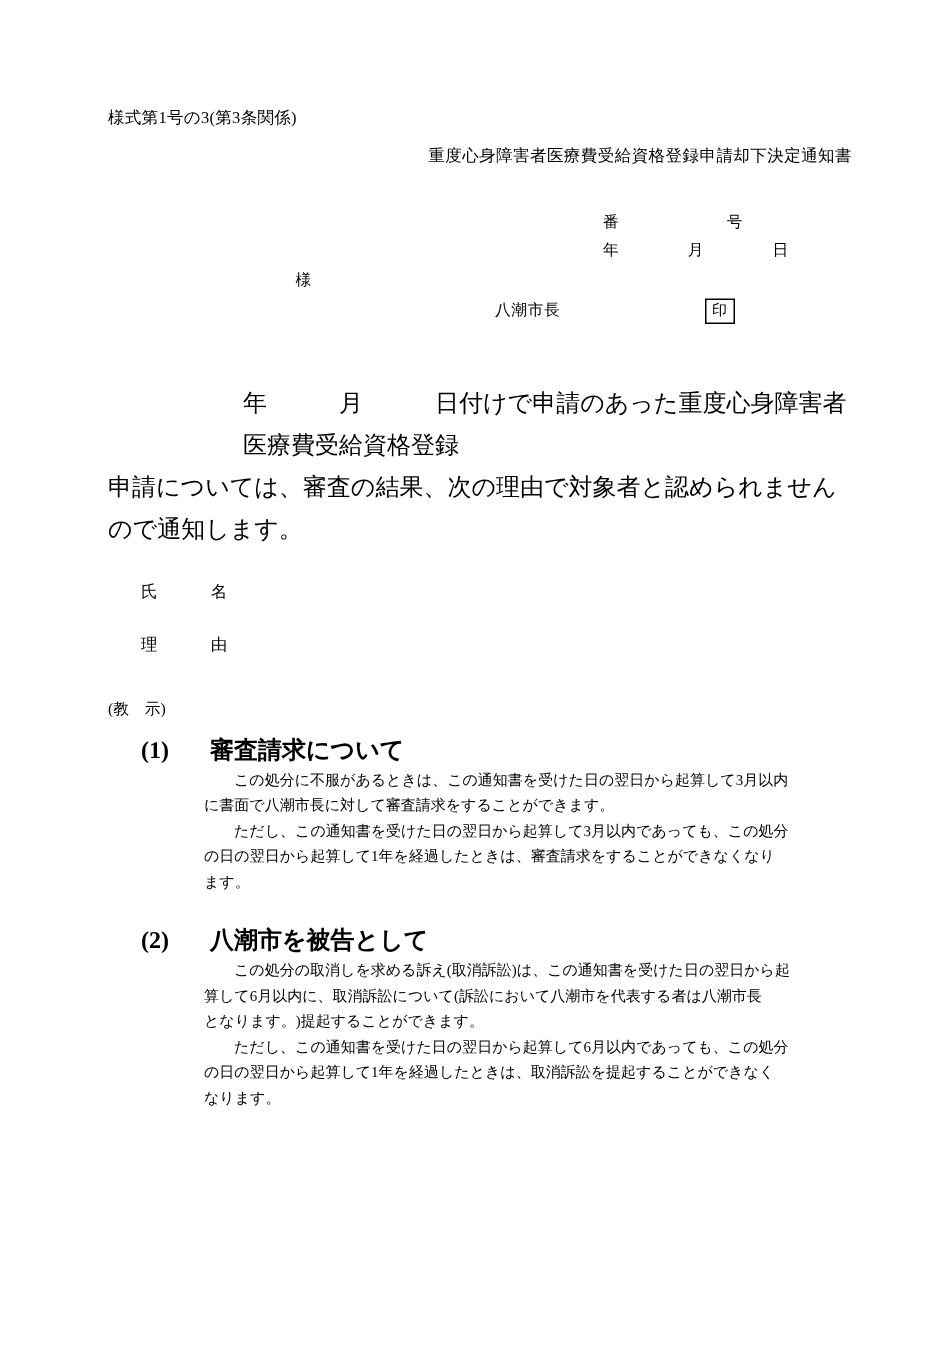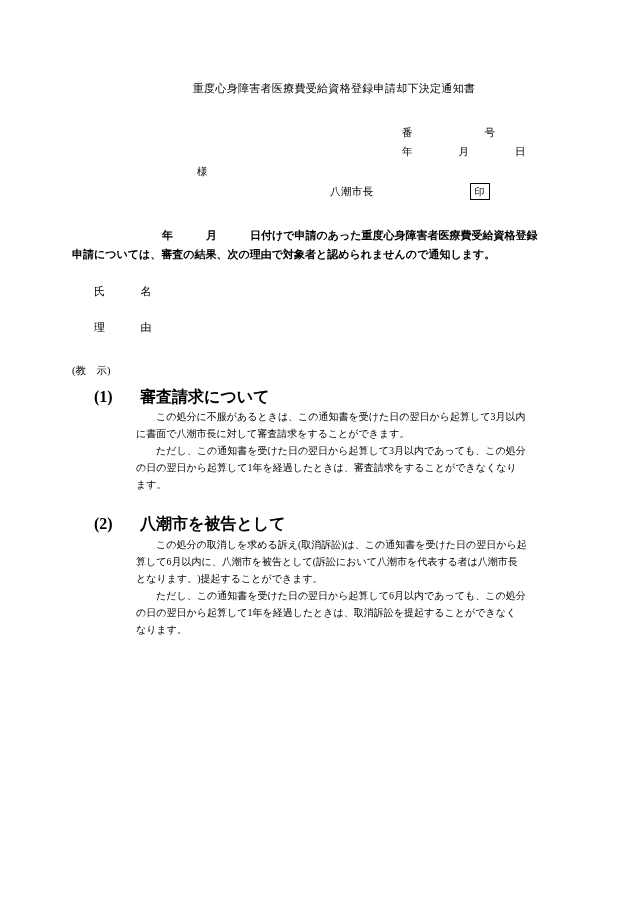--- a/index.html
+++ b/index.html
@@ -22,21 +22,21 @@
     width: 630px;
     height: 903px;
     box-sizing: border-box;
     padding: 72px 62px 0 72px;
   }
   .form-no {
     font-size: 11px;
     letter-spacing: 0.2px;
   }
   .doc-title {
-    text-align: center;
+    text-align: right;
     font-size: 11px;
     margin-top: 9px;
     letter-spacing: 0.3px;
     padding-left: 28px;
   }
   .meta-block {
     margin-top: 28px;
     padding-left: 330px;
     font-size: 10.5px;
   }
@@ -67,24 +67,23 @@
     display: inline-block;
     margin-left: 96px;
     width: 18px;
     height: 15px;
     border: 1px solid #000;
     text-align: center;
     line-height: 15px;
     font-size: 10px;
   }
   .body-para {
-    margin-top: 26px;
-    font-size: 11px;
+    margin-top: 40px;
+    font-size: 16px;
     line-height: 1.75;
-    font-weight: bold;
   }
   .body-para .indent-line { padding-left: 90px; }
   .field-row {
     margin-top: 20px;
     padding-left: 22px;
     font-size: 11px;
   }
   .field-row .gap { display: inline-block; width: 30px; }
   .kyoji {
     margin-top: 27px;
@@ -109,20 +108,21 @@
     text-indent: 20px;
   }
   .item-body p.cont { text-indent: 0; }
   .item-gap { height: 12px; }
 </style>
 </head>
 <body>
 
 <div class="page">
 
+  <div class="form-no">様式第1号の3(第3条関係)</div>
 
   <div class="doc-title">重度心身障害者医療費受給資格登録申請却下決定通知書</div>
 
   <div class="meta-block">
     <div class="meta-row">
       <span class="meta-label">番</span>
       <span class="spacer-lg"></span>
       <span class="meta-label">号</span>
     </div>
     <div class="meta-row">
@@ -178,21 +178,21 @@
 
   <div class="item-gap"></div>
 
   <div class="item">
     <div class="item-head">
       <span class="item-num">(2)</span>
       <span>八潮市を被告として</span>
     </div>
     <div class="item-body">
       <p>この処分の取消しを求める訴え(取消訴訟)は、この通知書を受けた日の翌日から起</p>
-      <p class="cont">算して6月以内に、八潮市を被告として(訴訟において八潮市を代表する者は八潮市長</p>
+      <p class="cont">算して6月以内に、取消訴訟について(訴訟において八潮市を代表する者は八潮市長</p>
       <p class="cont">となります。)提起することができます。</p>
       <p>ただし、この通知書を受けた日の翌日から起算して6月以内であっても、この処分</p>
       <p class="cont">の日の翌日から起算して1年を経過したときは、取消訴訟を提起することができなく</p>
       <p class="cont">なります。</p>
     </div>
   </div>
 
 </div>
 
 </body></html>

